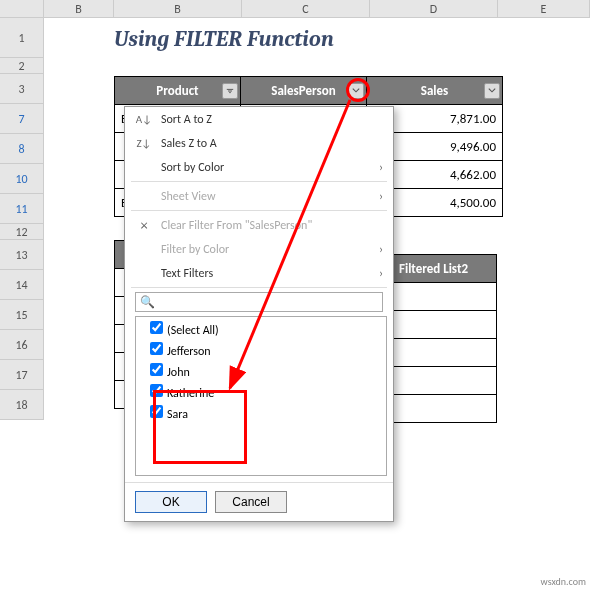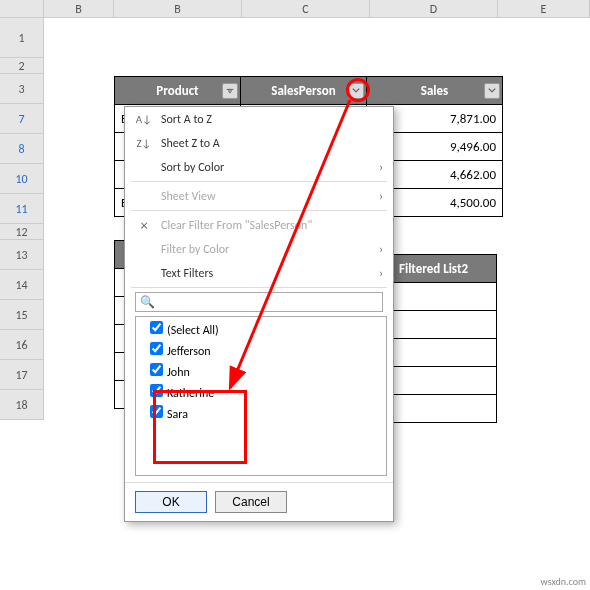--- a/index.html
+++ b/index.html
@@ -184,20 +184,21 @@
   <div style="height:16px">12</div>
   <div style="height:30px">13</div>
   <div style="height:30px">14</div>
   <div style="height:30px">15</div>
   <div style="height:30px">16</div>
   <div style="height:30px">17</div>
   <div style="height:30px">18</div>
 </div>
 
 <div class="grid">
+  <div class="title">Using FILTER Function</div>
 
   <table class="tbl" style="left:70px; top:58px;">
     <tbody>
         <tr>
       <th style="width:126px">
         <span>Product</span>
         <span class="filterbtn">
               <svg viewBox="0 0 10 10">
                 <path d="M1 3h8M2.5 5h5M4 7h2" stroke="#555" stroke-width="1.2"></path>
               </svg>
@@ -289,21 +290,21 @@
   </tbody>
     </table>
 
   <div class="dropdown" style="left:80px; top:88px;">
     <div class="dd-row">
       <span class="ico">A↓</span>
       <span>Sort A to Z</span>
     </div>
     <div class="dd-row">
       <span class="ico">Z↓</span>
-      <span>Sheet Z to A</span>
+      <span>Sales Z to A</span>
     </div>
     <div class="dd-row">
       <span class="ico"></span>
       <span>Sort by Color</span>
       <span class="sub">›</span>
     </div>
     <div class="dd-sep"></div>
     <div class="dd-row disabled">
       <span class="ico"></span>
       <span>Sheet View</span>

